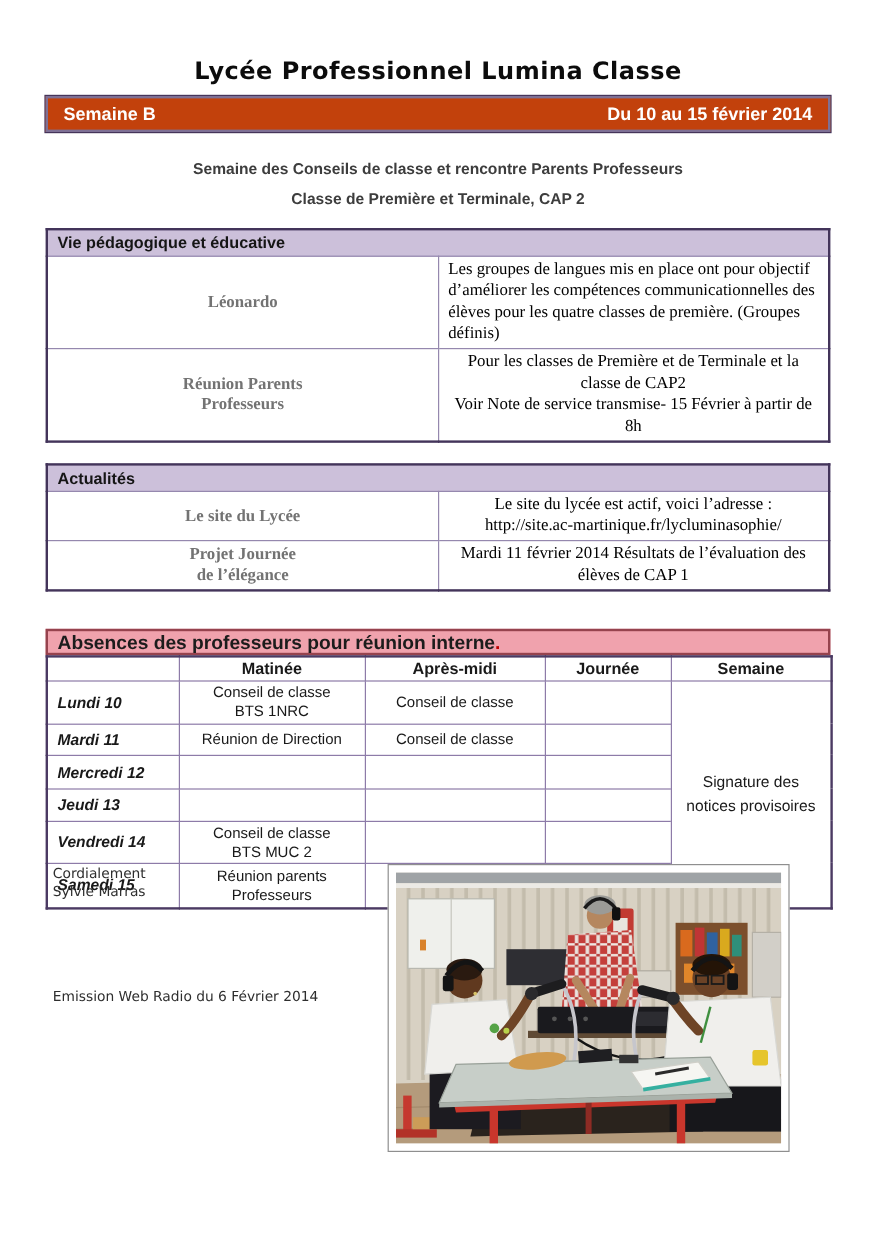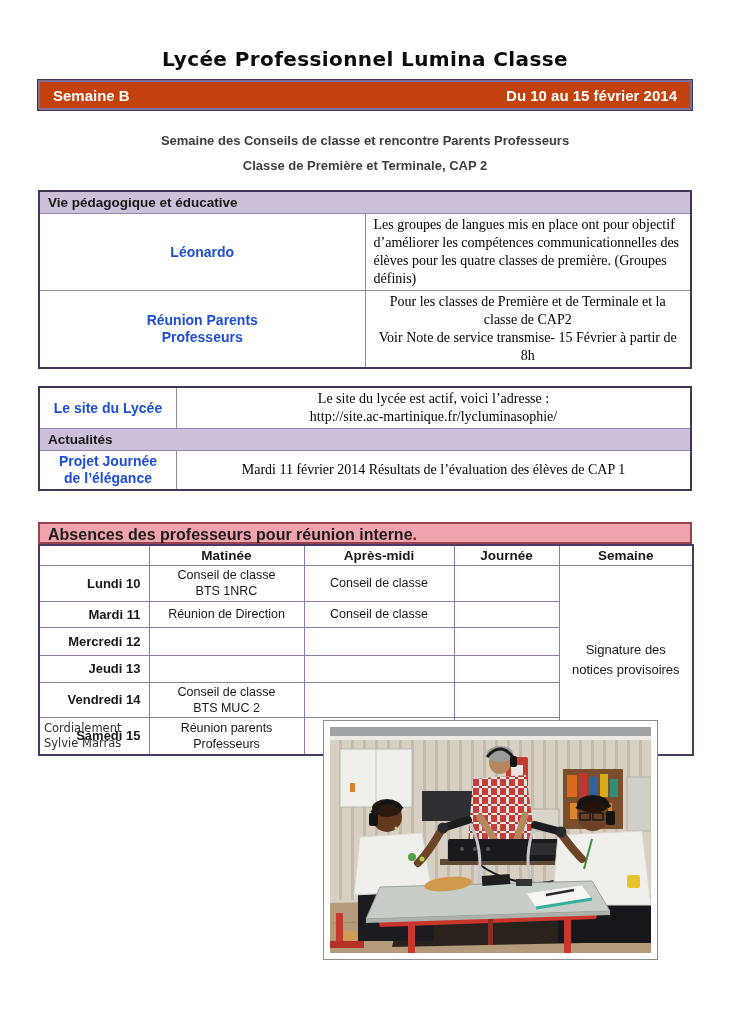--- a/index.html
+++ b/index.html
@@ -25,43 +25,43 @@
   table.sec{
     margin:12px 38px 0;width:654px;border-collapse:collapse;table-layout:fixed;
     border:2px solid #43345a;
   }
   table.sec td{border:1px solid #9588ae;vertical-align:middle;}
   table.sec td.hdr{
     background:#ccc0da;font-weight:bold;font-size:13.5px;color:#151515;
     padding:2px 8px;height:17px;
   }
   table.sec td.lbl{
-    width:128px;text-align:center;font-family:Liberation Sans, sans-serif;
-    font-weight:bold;font-size:14px;line-height:17px;white-space:pre-line;padding:2px 4px;color:#1d4ed8;
+    width:128px;text-align:center;font-family:Liberation Serif, serif;
+    font-weight:bold;font-size:14px;line-height:17px;white-space:pre-line;padding:2px 4px;color:#737373;
   }
   table.sec td.ct{
     font-family:"Liberation Serif",serif;font-size:14px;line-height:18px;
     text-align:center;padding:2px 10px;color:#000;
   }
   table.sec td.ct.left{text-align:left;padding:2px 8px;}
   table.sec.act{margin-top:17px;}
   
   .pink-hdr{
     margin:31px 38px 0;box-sizing:border-box;width:654px;
     background:#f0a2ad;border:2px solid #96434e;
     font-weight:bold;font-size:16px;color:#1c1c1c;padding:2px 8px;height:22px;
   }
   .red-dot{color:#c00000;}
   table.abs{
     margin:0 38px;width:654px;border-collapse:collapse;table-layout:fixed;
     border:2px solid #4b3a63;
   }
   table.abs th,table.abs td{border:1px solid #8d7ba8;color:#191919;}
   table.abs th{font-size:13.5px;font-weight:bold;padding:1px 2px;}
-  table.abs td.day{font-weight:bold;font-size:13px;text-align:right;padding:0 8px;}
+  table.abs td.day{font-weight:bold;font-size:13px;text-align:left;padding:0 8px;font-style:italic;}
   table.abs td.c{font-size:12.5px;text-align:center;white-space:pre-line;line-height:16px;padding:1px 2px;}
   table.abs td.sem{font-size:13px;text-align:center;line-height:20px;padding:2px 10px;}
   
   .footer{position:absolute;left:0;top:720px;width:628px;height:313px;}
   .closing{
     position:absolute;left:44px;top:1px;
     font-family:"DejaVu Sans",sans-serif;font-size:11.5px;color:#2e2e2e;
     line-height:15px;white-space:pre-line;
   }
   .caption{
@@ -108,29 +108,29 @@
         <div>Pour les classes de Première et de Terminale  et la classe de CAP2</div>
         <div>Voir Note de service transmise- 15 Février à partir de 8h</div>
       </td>
     </tr>
   </tbody>
     </table>
 
   <table class="sec act">
     <tbody>
         <tr>
+          <td class="hdr" colspan="2">Actualités</td>
+        </tr>
+    <tr>
       <td class="lbl">Le site du Lycée</td>
       <td class="ct">
         <div>Le site du lycée est actif, voici l’adresse :</div>
         <div>http://site.ac-martinique.fr/lycluminasophie/</div>
       </td>
     </tr>
-    <tr>
-          <td class="hdr" colspan="2">Actualités</td>
-        </tr>
     <tr>
       <td class="lbl">Projet Journée
 de l’élégance</td>
       <td class="ct">Mardi 11 février 2014 Résultats de l’évaluation des élèves de CAP 1</td>
     </tr>
   </tbody>
     </table>
 
   <div class="pink-hdr">
     <span>Absences des professeurs pour réunion interne</span><span class="red-dot">.</span>
@@ -190,20 +190,21 @@
 Professeurs</td>
       <td class="c"></td>
       <td class="c"></td>
     </tr>
   </tbody>
     </table>
 
   <div class="footer">
     <div class="closing pre">Cordialement
 Sylvie Marras</div>
+    <div class="caption">Emission Web Radio du 6 Février 2014</div>
 
     <div class="photo-frame">
       <svg viewBox="0 0 321 226" xmlns="http://www.w3.org/2000/svg">
         <defs>
           <pattern id="blinds" width="12" height="10" patternUnits="userSpaceOnUse">
             <rect width="12" height="10" fill="#d8d1c3"></rect>
             <rect x="9" width="3" height="10" fill="#c3bcac"></rect>
           </pattern>
           <pattern id="plaid" width="9" height="9" patternUnits="userSpaceOnUse">
             <rect width="9" height="9" fill="#c43f3b"></rect>

